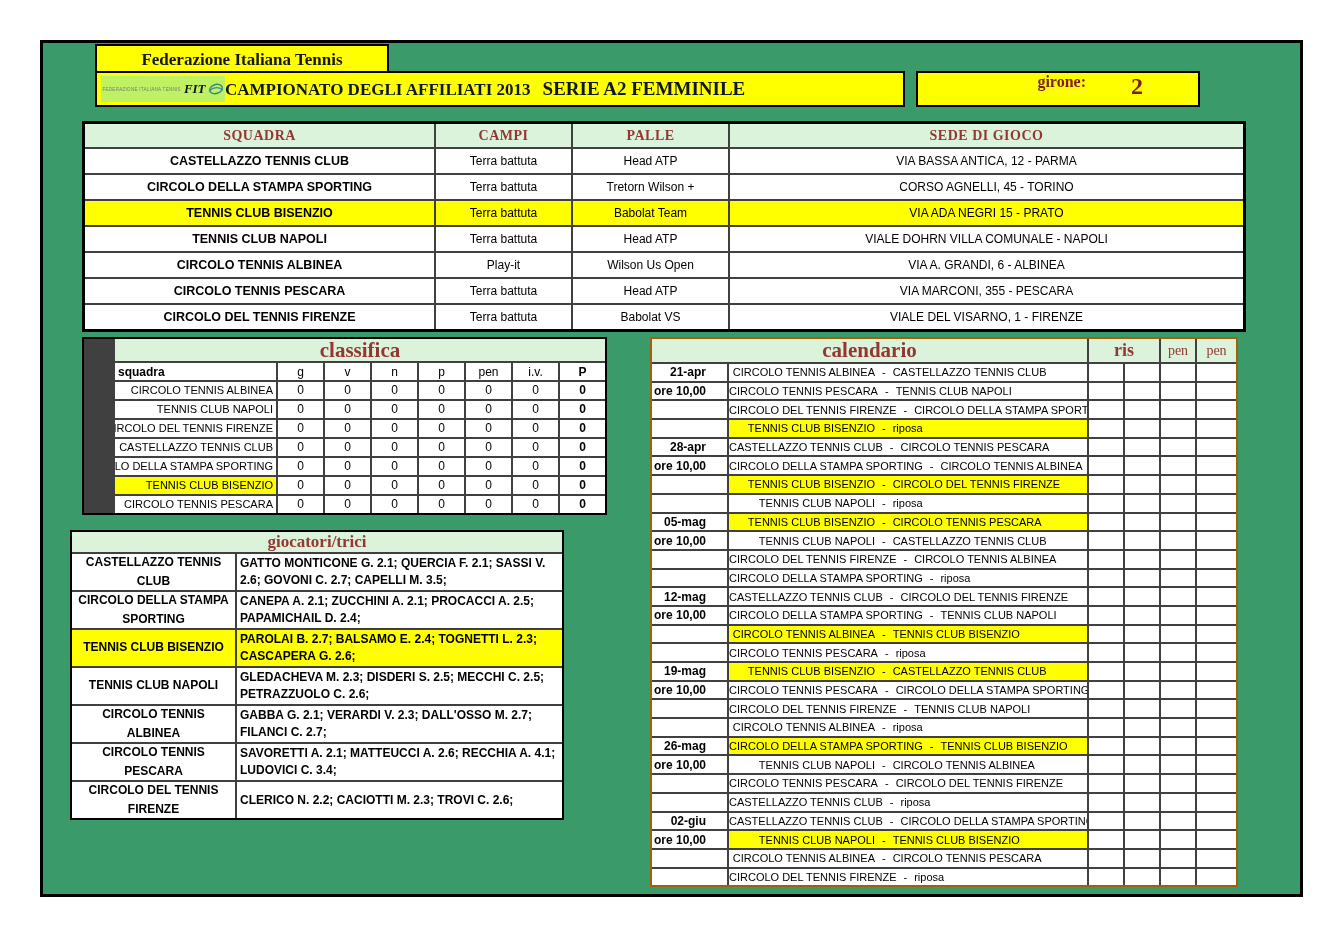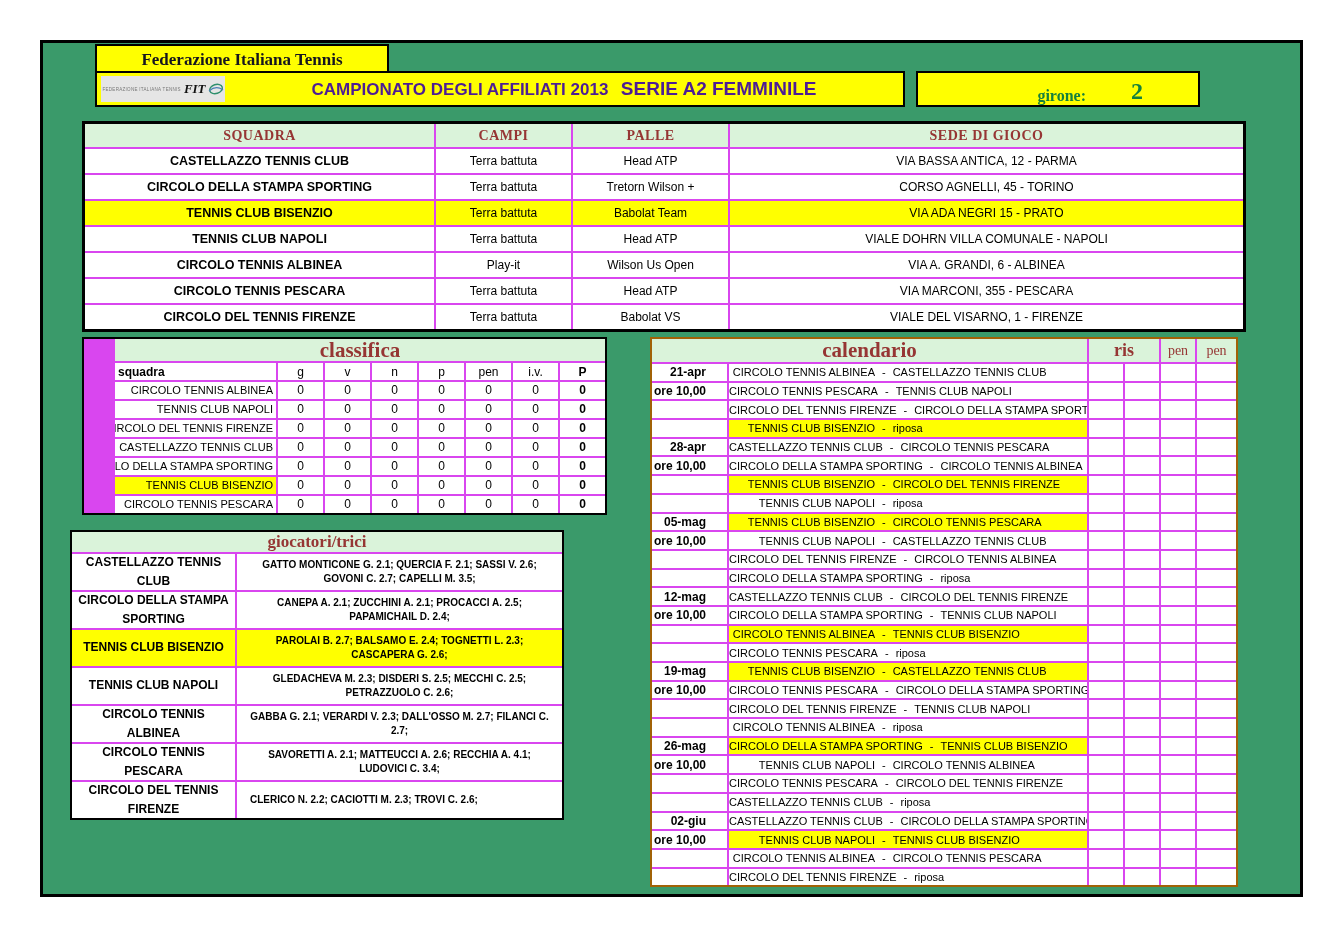--- a/index.html
+++ b/index.html
@@ -6,36 +6,36 @@
   .page{position:relative;width:1342px;height:949px;background:#ffffff;overflow:hidden;
         font-family:"Liberation Sans",sans-serif;color:#000;}
   .board{position:absolute;left:40px;top:40px;width:1257px;height:851px;
          background:#3a9a6a;border:3px solid #000;}
   
   .fed-box{position:absolute;left:95px;top:44px;width:290px;height:27px;background:#ffff00;
            border:2px solid #000;display:flex;align-items:center;justify-content:center;
            font-family:"Liberation Serif",serif;font-weight:bold;font-size:17px;color:#15151f;}
   .title-bar{position:absolute;left:95px;top:71px;width:806px;height:32px;background:#ffff00;
              border:2px solid #000;display:flex;align-items:center;}
-  .logo{margin-left:4px;width:124px;height:26px;background:#e5e5e5;display:flex;
+  .logo{margin-left:4px;width:124px;height:26px;background:#bef264;display:flex;
         align-items:center;justify-content:center;gap:2px;flex:0 0 auto;}
   .logo-sub{font-size:4.5px;color:#777;letter-spacing:.3px;white-space:nowrap;}
   .logo-fit{font-family:"Liberation Serif",serif;font-style:italic;font-weight:bold;
             font-size:13px;color:#111;margin-left:1px;}
-  .title-text{flex:1;text-align:center;font-family:Liberation Sans, sans-serif;
-              font-weight:bold;color:#4c1d95;white-space:nowrap;}
+  .title-text{flex:1;text-align:left;font-family:Liberation Serif, serif;
+              font-weight:bold;color:#0f172a;white-space:nowrap;}
   .title-main{font-size:17px;}
   .title-series{font-size:19px;margin-left:8px;}
   .girone-box{position:absolute;left:916px;top:71px;width:280px;height:32px;background:#ffff00;
-              border:2px solid #000;display:flex;align-items:flex-end;justify-content:flex-end;
-              font-family:"Liberation Serif",serif;color:#15803d;font-weight:bold;}
+              border:2px solid #000;display:flex;align-items:flex-start;justify-content:flex-end;
+              font-family:"Liberation Serif",serif;color:#7f1d1d;font-weight:bold;}
   .girone-label{font-size:16px;}
   .girone-value{font-size:24px;margin-left:45px;margin-right:55px;}
   
-  .grid{position:absolute;display:grid;gap:2px;background:#d946ef;}
+  .grid{position:absolute;display:grid;gap:2px;background:#404040;}
   .greenhead{background:#daf3da;color:#963634;font-family:"Liberation Serif",serif;
              display:flex;align-items:center;justify-content:center;}
   .hl{background:#ffff00 !important;}
   
   #teams-table{left:82px;top:121px;width:1158px;border:3px solid #000;
                grid-template-columns:349px 135px 155px 1fr;
                grid-template-rows:23px;grid-auto-rows:24px;}
   #teams-table .th{font-weight:bold;font-size:14px;letter-spacing:.5px;}
   #teams-table .td{background:#fff;display:flex;align-items:center;justify-content:center;
                    font-size:12px;white-space:nowrap;}
@@ -52,22 +52,22 @@
             white-space:nowrap;overflow:hidden;padding-right:3px;}
   .cl-val{background:#fff;font-size:12px;line-height:17px;text-align:center;}
   .cl-val.last{font-weight:bold;}
   
   #giocatori-table{left:70px;top:530px;width:490px;border:2px solid #000;
                    grid-template-columns:163px 1fr;
                    grid-template-rows:20px;grid-auto-rows:36px;}
   .g-title{grid-column:1/-1;font-weight:bold;font-size:17px;}
   .g-team{background:#fff;font-weight:bold;font-size:12px;text-align:center;display:flex;
           align-items:center;justify-content:center;line-height:1.6;padding:0 6px;}
-  .g-players{background:#fff;font-weight:bold;font-size:10px;display:flex;align-items:center;
-             padding:0 13px;line-height:1.4;text-align:center;}
+  .g-players{background:#fff;font-weight:bold;font-size:12px;display:flex;align-items:center;
+             padding:0 3px;line-height:1.4;}
   
   #calendario-table{left:650px;top:337px;width:584px;border:2px solid #a16207;
                     grid-template-columns:75px 358px 34px 34px 34px 1fr;
                     grid-template-rows:23px;grid-auto-rows:16.7px;}
   .cal-title{grid-column:1/3;font-weight:bold;font-size:21px;}
   .cal-ris{grid-column:3/5;font-weight:bold;font-size:18px;}
   .cal-pen{font-size:14px;}
   .cal-date{background:#fff;display:flex;align-items:center;justify-content:flex-end;
             padding-right:21px;font-weight:bold;font-size:12px;white-space:nowrap;}
   .cal-date.filled{position:relative;z-index:1;}

